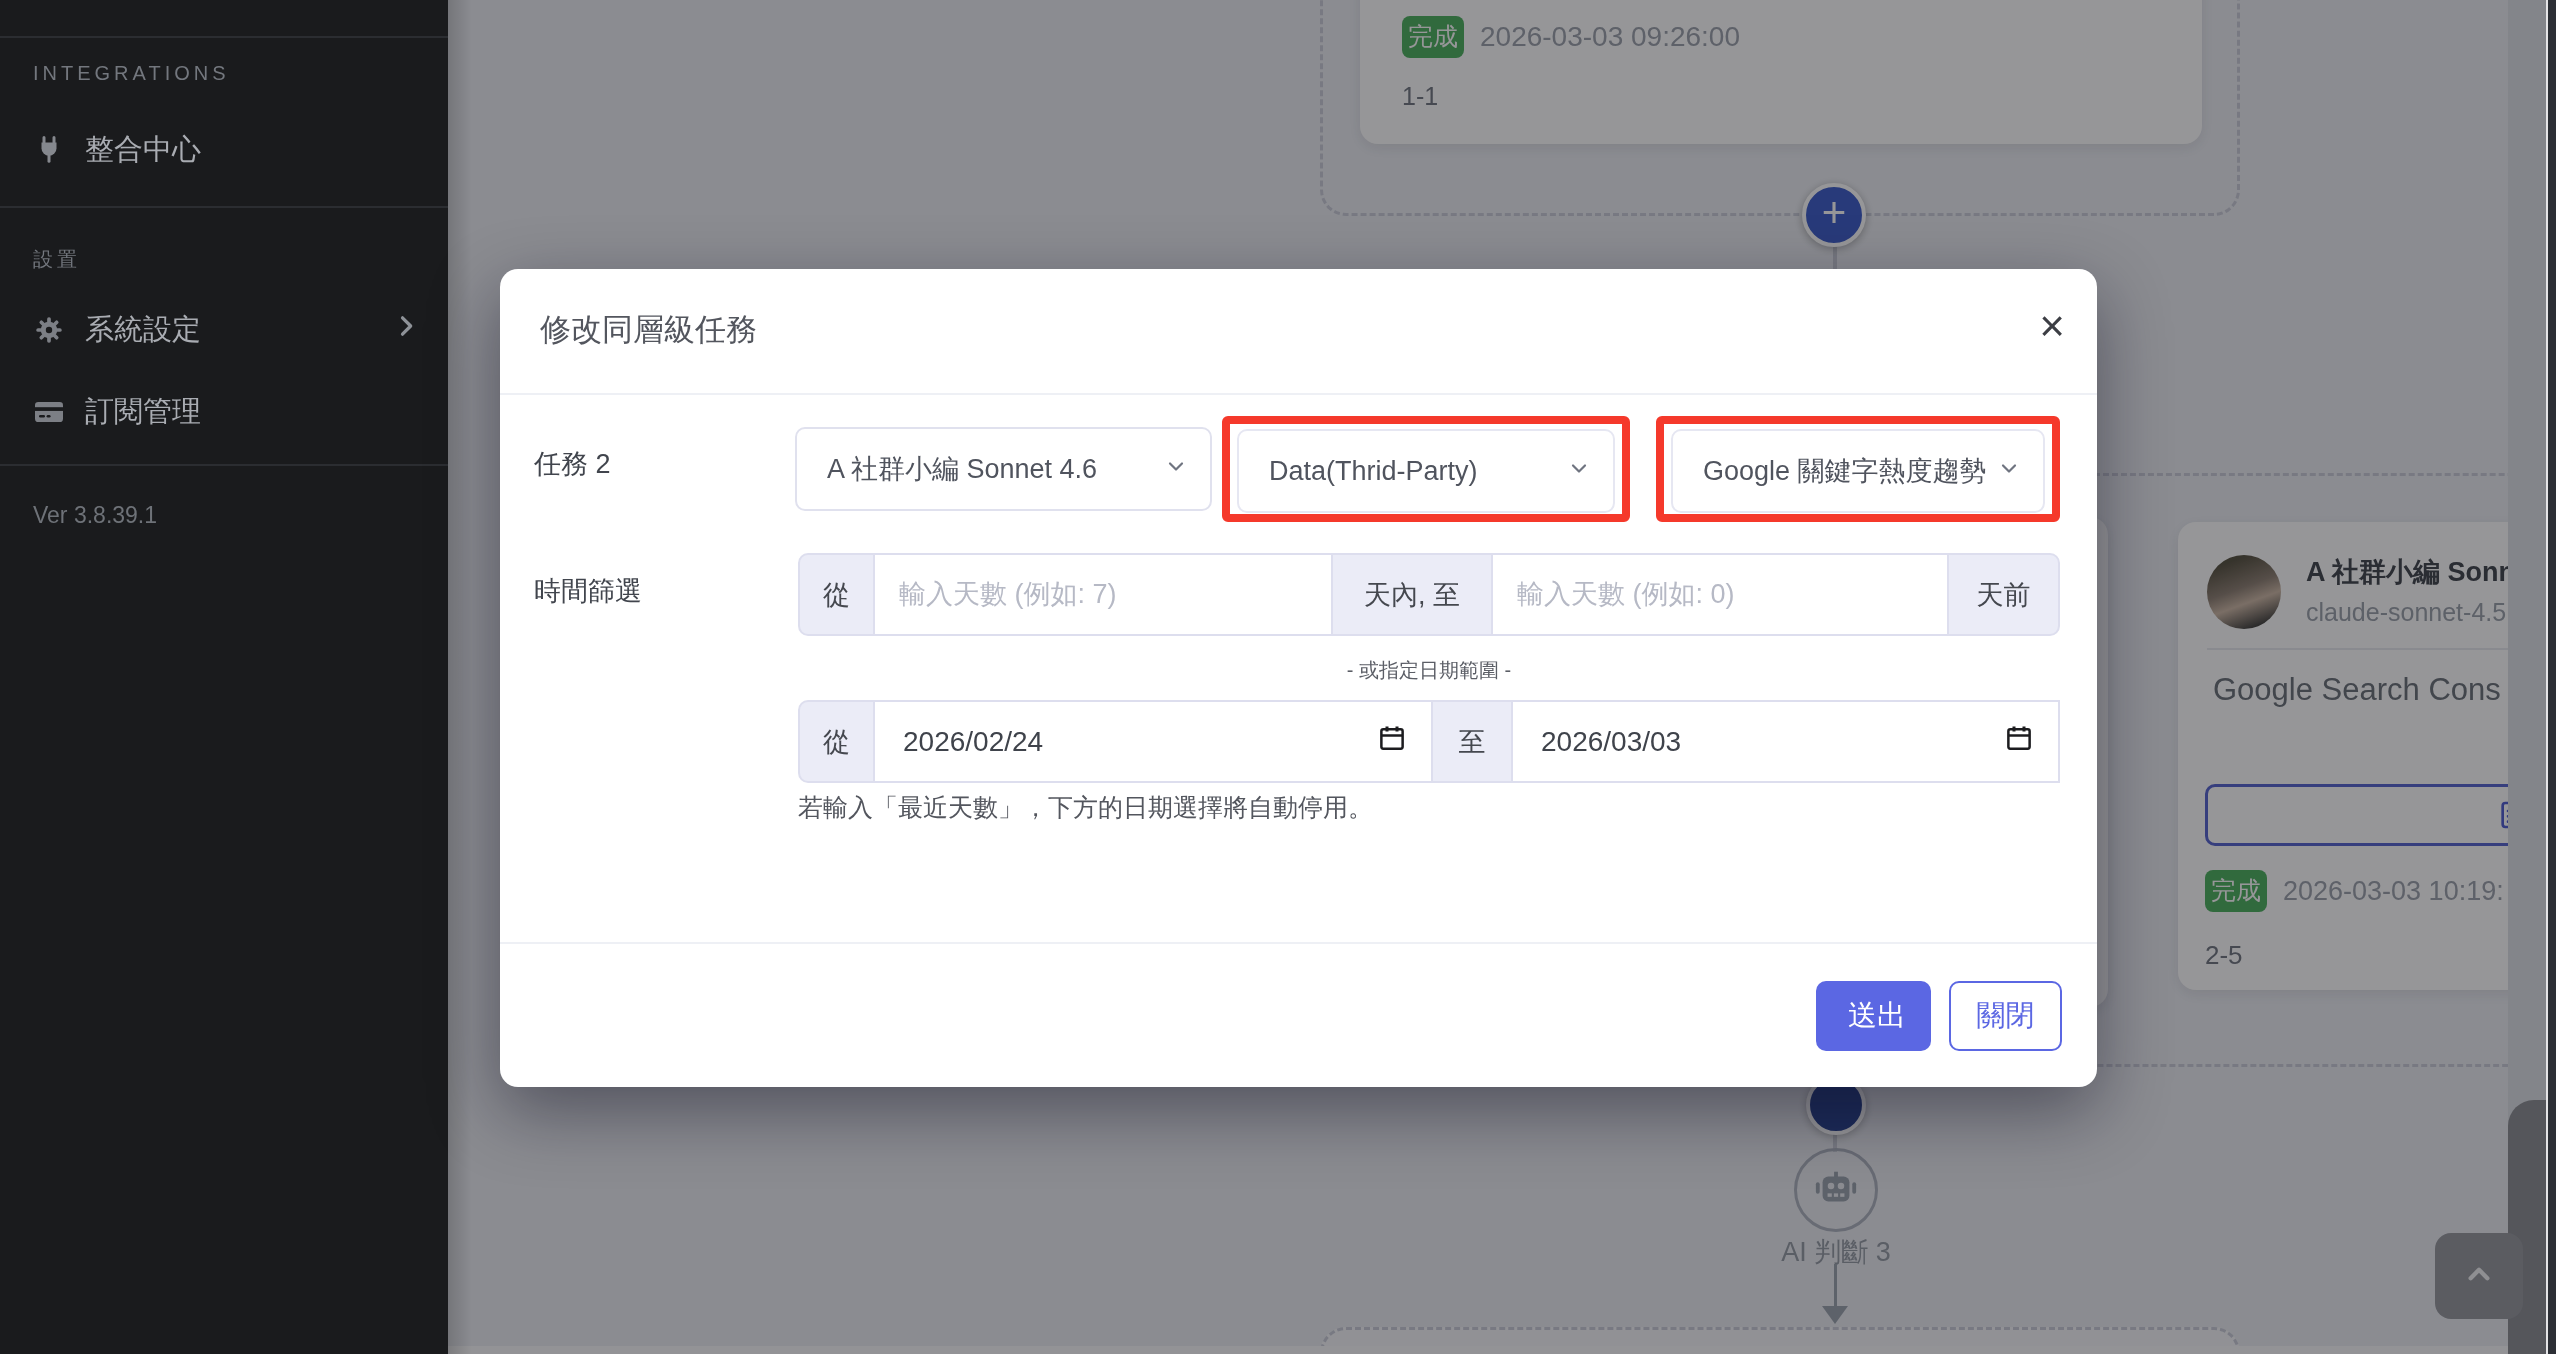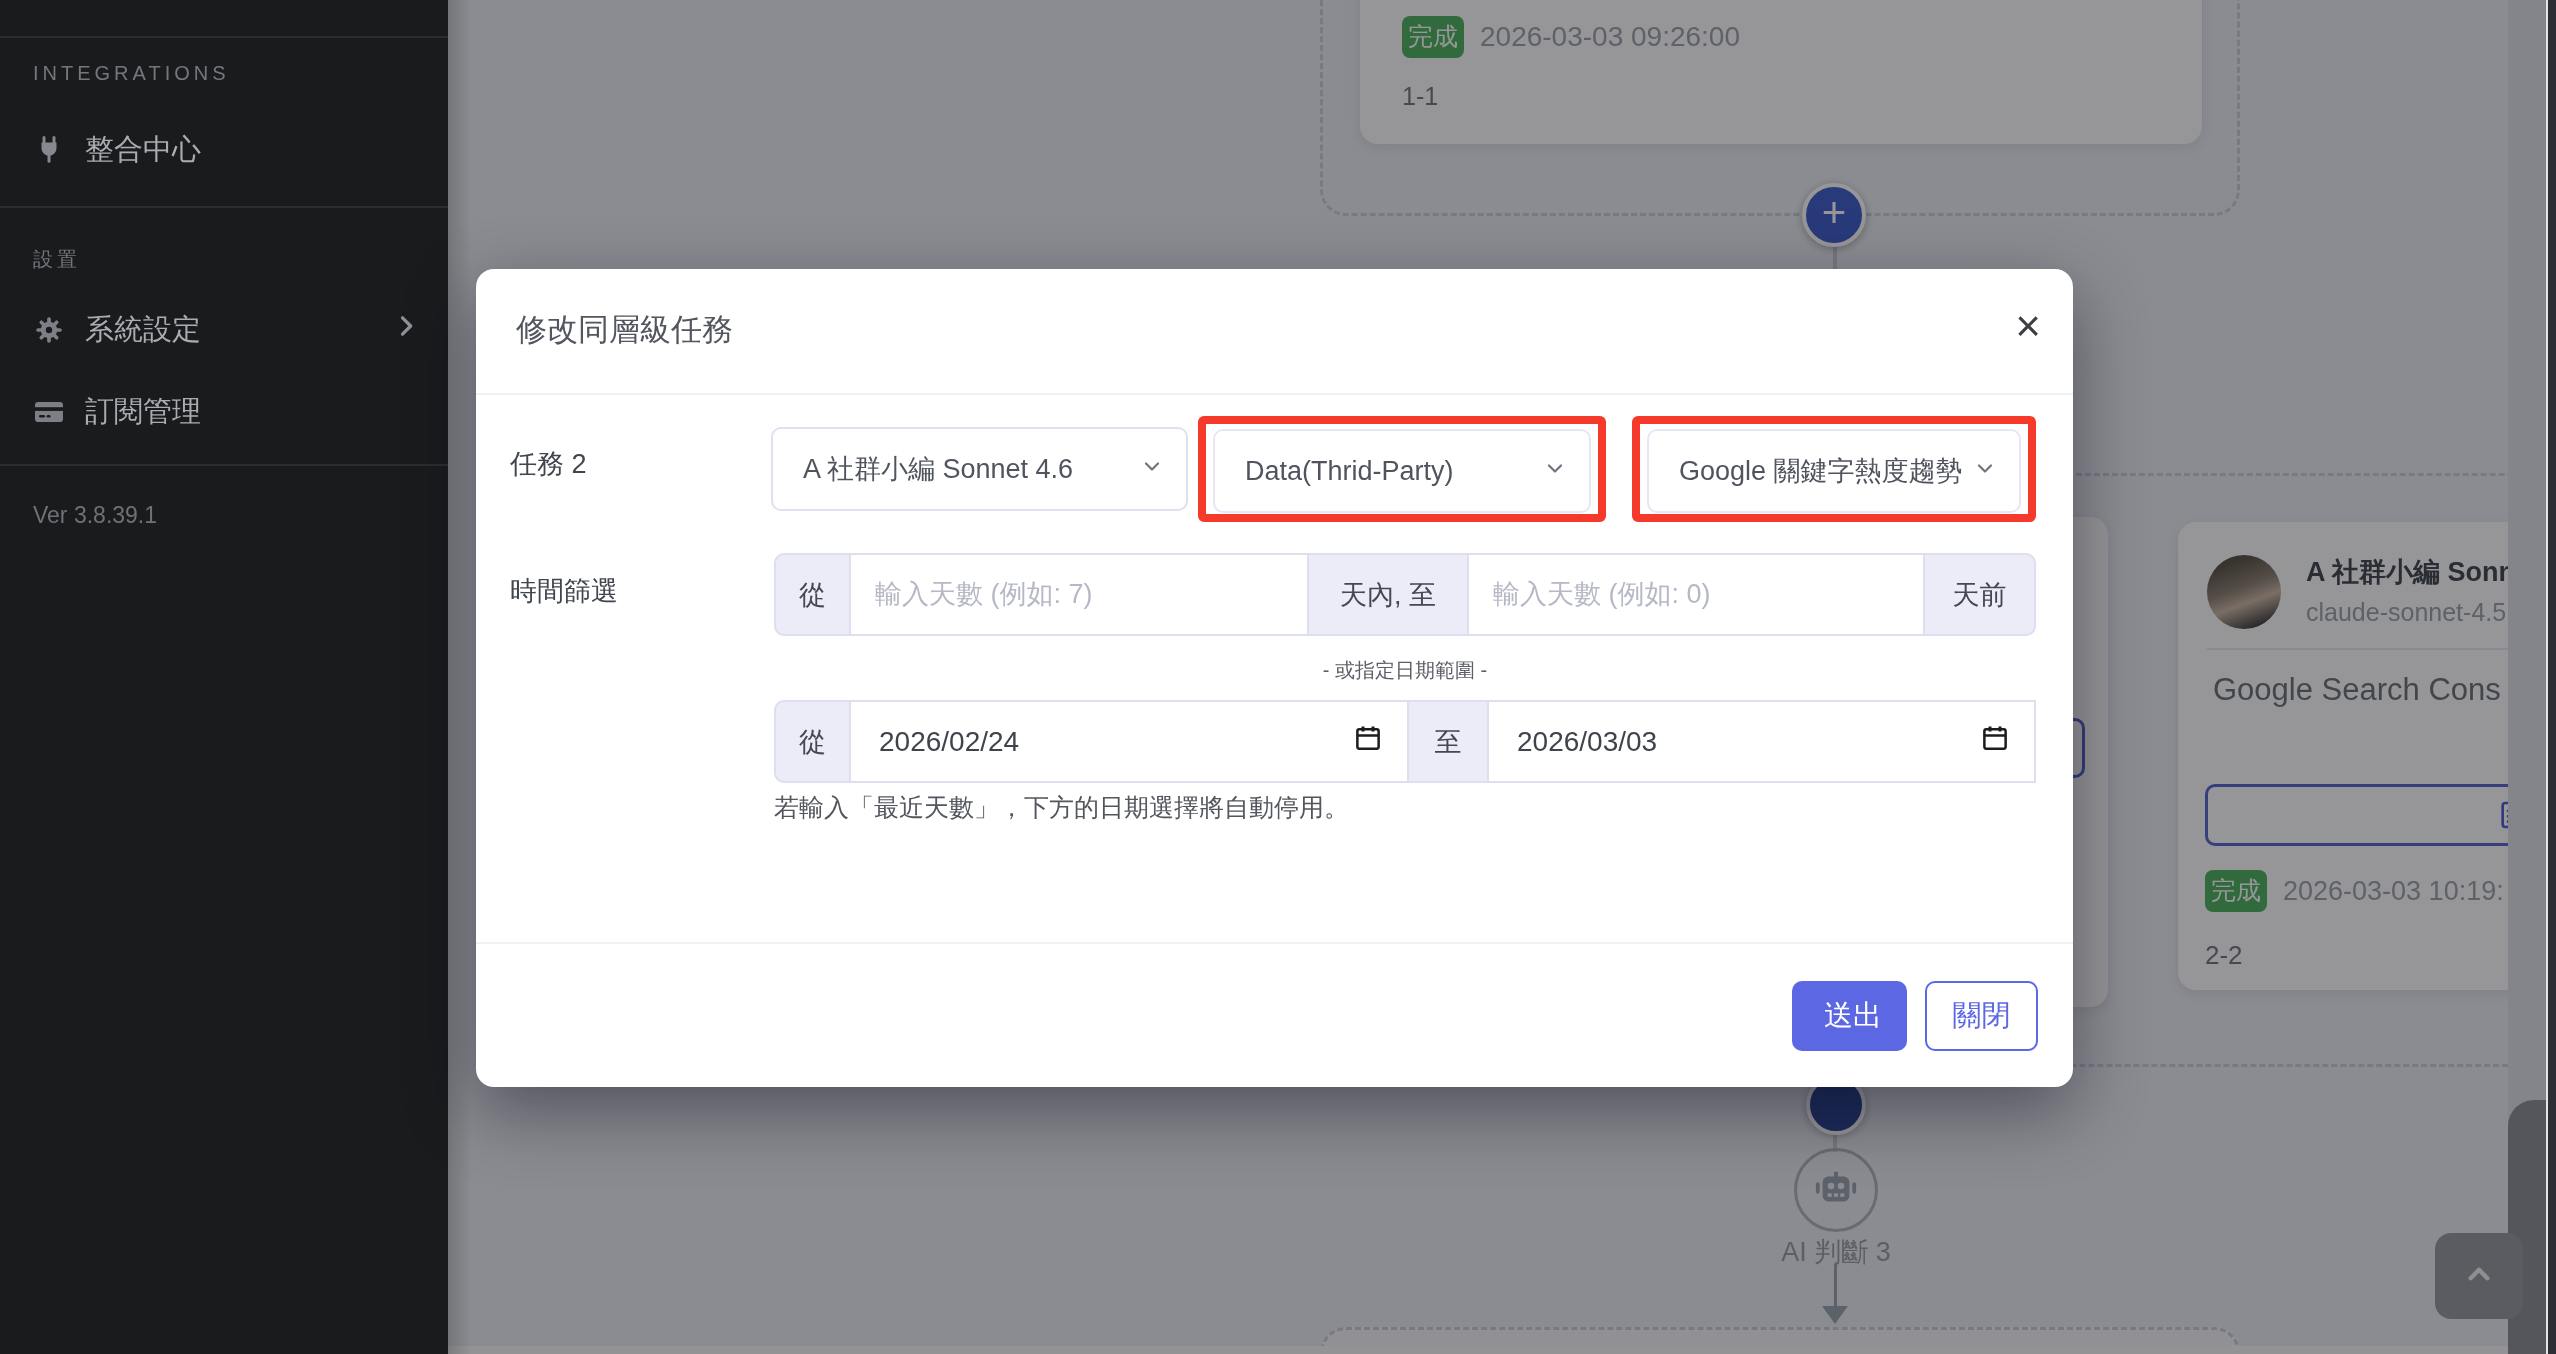--- a/index.html
+++ b/index.html
@@ -47,21 +47,21 @@
   .scrolltop{position:absolute;left:2435px;top:1233px;width:88px;height:86px;border-radius:16px;background:#96989e;
     display:grid;place-items:center;z-index:3;cursor:pointer;}
 
   
   .overlay{position:absolute;left:448px;top:0;width:2108px;height:1354px;background:rgba(15,16,20,.44);z-index:10;}
   .left-shade{position:absolute;left:448px;top:0;width:24px;height:1354px;
     background:linear-gradient(90deg,rgba(0,0,0,.16),rgba(0,0,0,0));z-index:11;}
   .window-edge{position:absolute;left:2546px;top:0;width:10px;height:1354px;background:#2c2f35;border-left:2px solid #e4e4e6;z-index:40;}
 
   
-  .modal{position:absolute;left:476px;top:269px;width:1597px;height:818px;background:#fff;border-radius:18px;
+  .modal{position:absolute;left:500px;top:269px;width:1597px;height:818px;background:#fff;border-radius:18px;
     box-shadow:0 24px 70px rgba(10,12,30,.45);z-index:20;}
   .m-title{position:absolute;left:40px;top:40px;font-size:31px;color:#53565e;}
   .m-close{position:absolute;left:1528px;top:34px;width:48px;height:48px;font-size:44px;font-weight:300;color:#3c3e44;
     text-align:center;line-height:46px;cursor:pointer;}
   .m-hline{position:absolute;left:0;top:124px;width:100%;height:2px;background:#eef0f5;}
   .m-label{position:absolute;left:34px;font-size:27px;color:#41454d;}
   .sel{position:absolute;height:84px;background:#fff;border:2px solid #e0e1ee;border-radius:10px;
     display:flex;align-items:center;justify-content:space-between;padding:0 22px 0 30px;font-size:27px;color:#50545e;cursor:pointer;}
   .sel .txt{white-space:nowrap;overflow:hidden;}
   .redbox{position:absolute;width:408px;height:106px;border:8px solid var(--annotation-red);border-radius:6px;
@@ -137,21 +137,21 @@
         <svg width="32" height="32" viewBox="0 0 24 24" fill="none" stroke="#4d5bd0" stroke-width="2" stroke-linecap="round">
           <rect x="5" y="3" width="14" height="18" rx="2"></rect>
           <path d="M9 9h6M9 13h6M9 17h4"></path>
         </svg>
       </span>
     </div>
     <div class="abs" style="left:27px;top:348px;display:flex;align-items:center;gap:16px;">
       <span class="badge">完成</span>
       <span class="b-time" style="font-size:27px;">2026-03-03 10:19:</span>
     </div>
-    <div class="abs b-id" style="left:27px;top:418px;font-size:26px;">2-2</div>
+    <div class="abs b-id" style="left:27px;top:418px;font-size:26px;">2-5</div>
   </div>
 
   <div class="scroll-track"></div>
   <div class="bottom-strip"></div>
   <div class="dark-corner"></div>
   <div class="scrolltop">
     <span>
       <svg width="40" height="40" viewBox="0 0 24 24" fill="none" stroke="#f2f3f5" stroke-width="2.6" stroke-linecap="round" stroke-linejoin="round">
         <path d="M7 14.5l5-5 5 5"></path>
       </svg>

